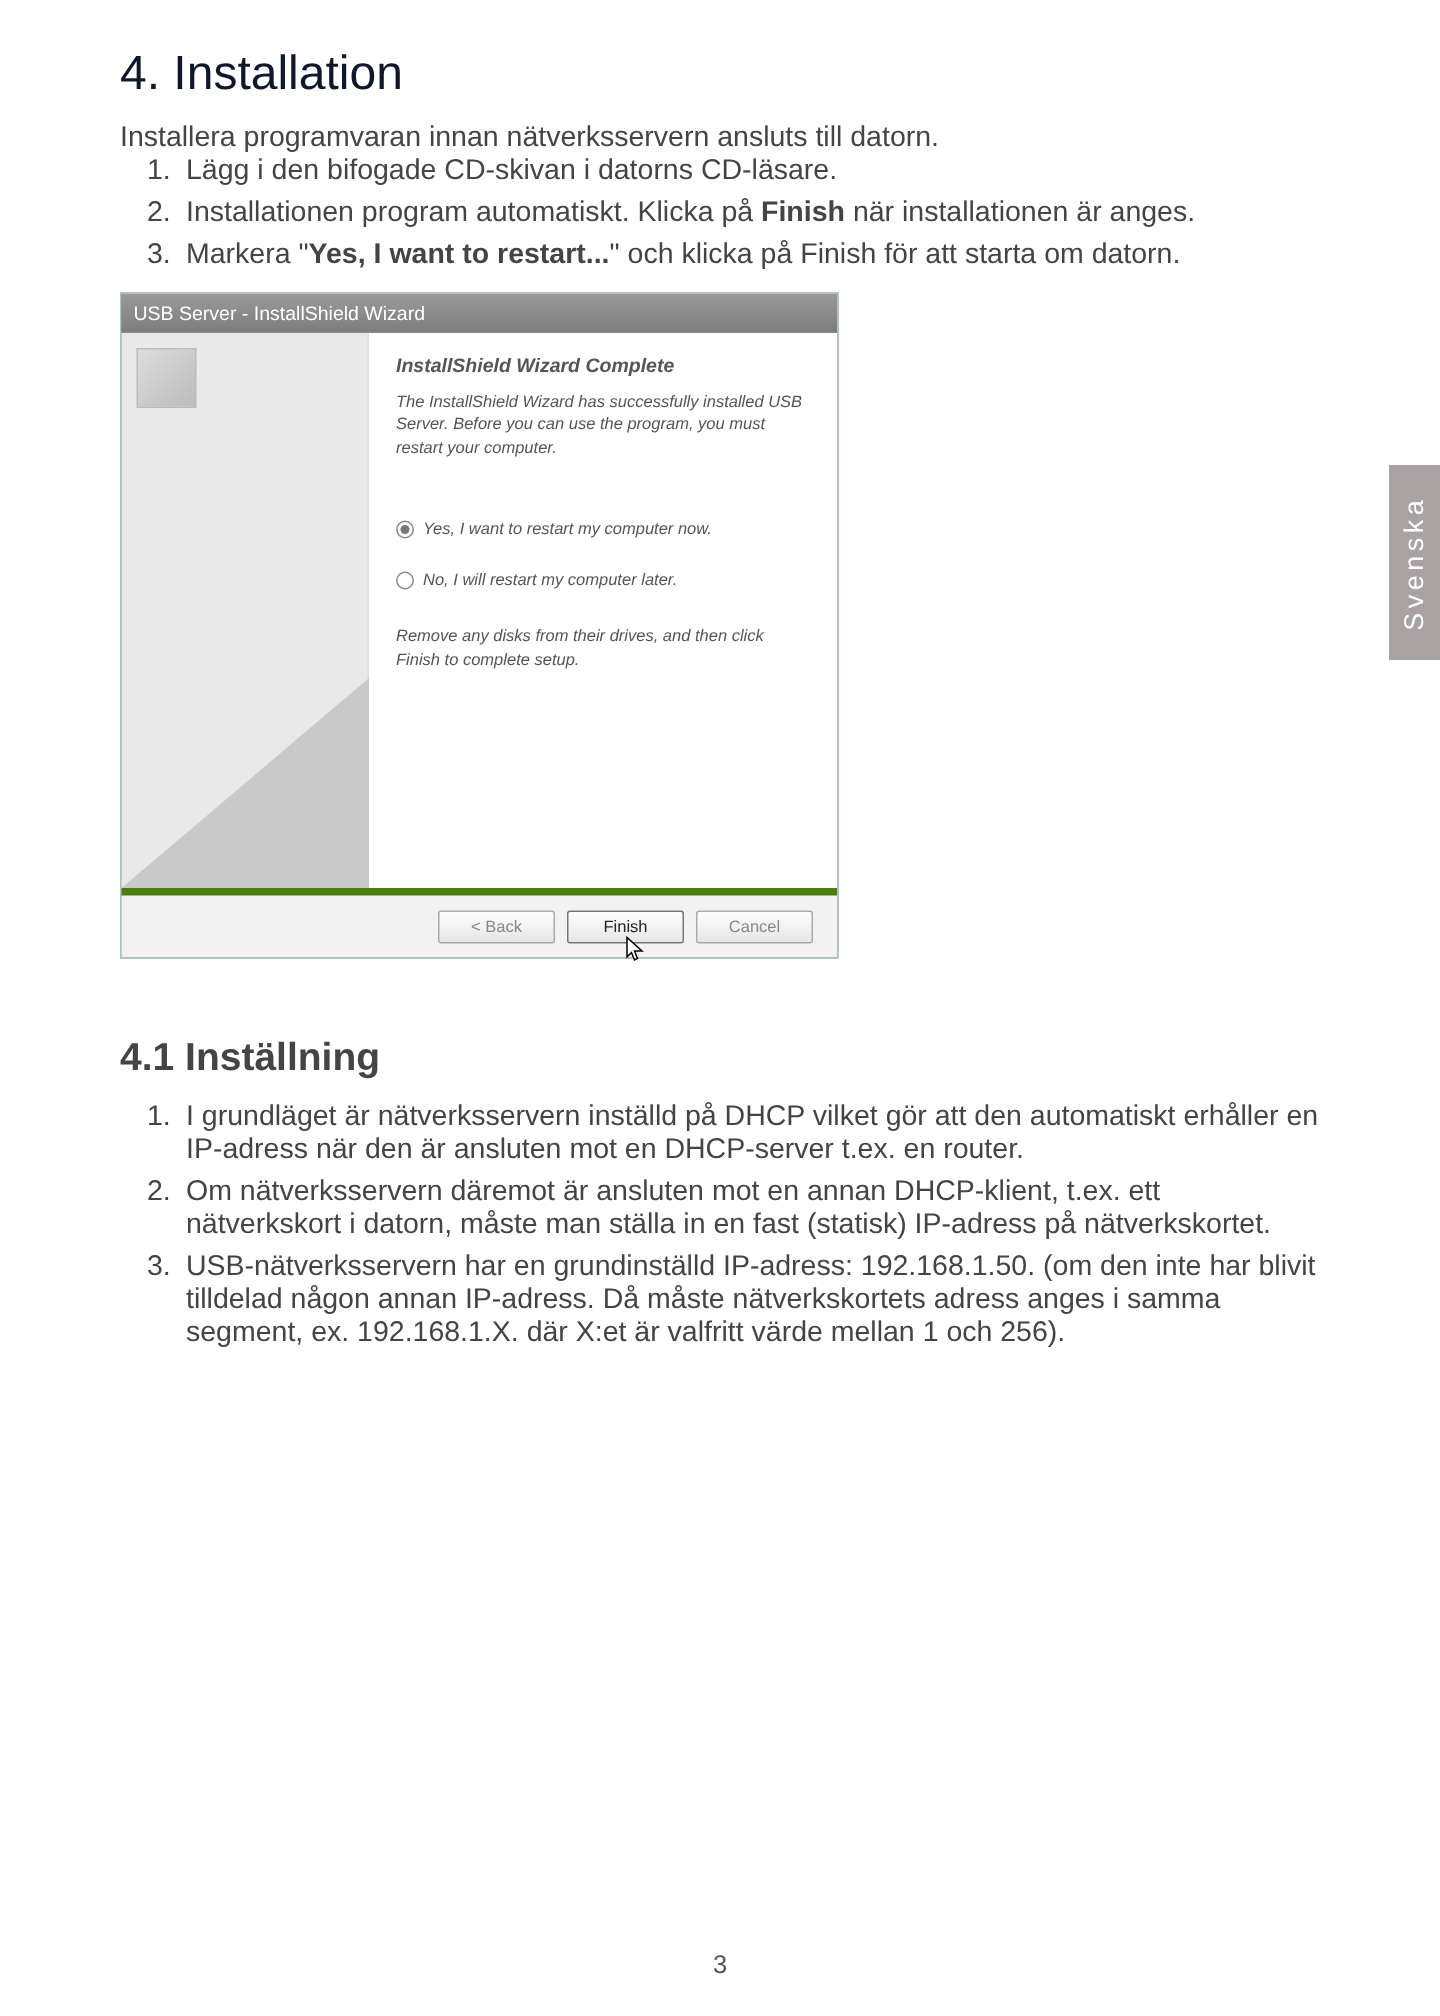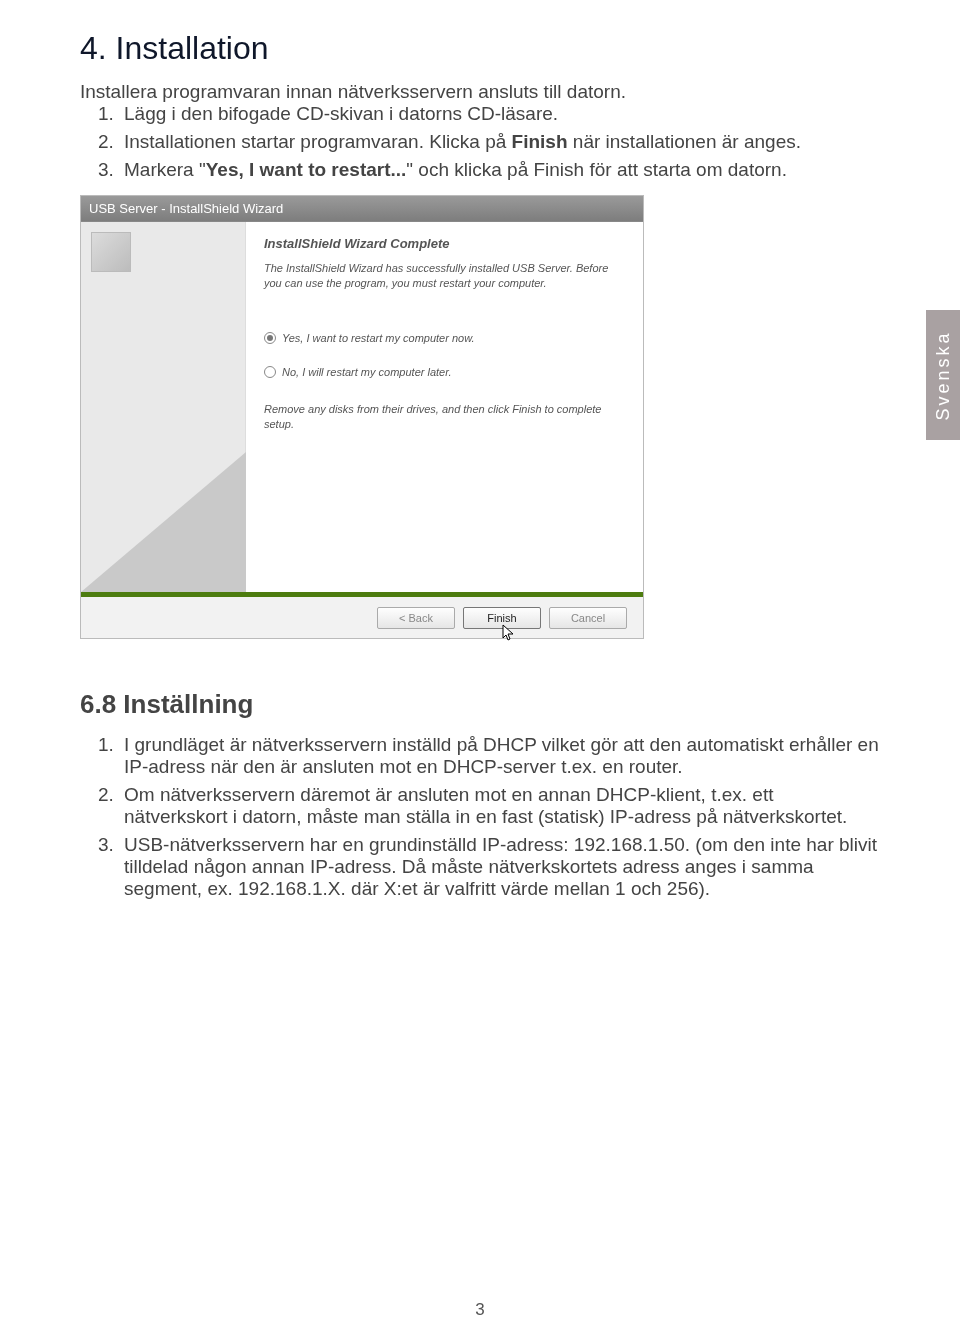--- a/index.html
+++ b/index.html
@@ -48,21 +48,21 @@
     align-items:center;
     justify-content:center;
   }
   .side-tab span {
     transform: rotate(-90deg);
     font-size: 18px;
     letter-spacing: 3px;
     white-space: nowrap;
   }
   .screenshot {
-    width: 564px;
+    width: 479px;
     margin-top: 10px;
     margin-bottom: 50px;
     font-family: Tahoma, Arial, sans-serif;
     font-size: 12px;
     color: #555;
     border: 1px solid #bbb;
     background:#14b8a6;
   }
   .titlebar {
     height: 26px;
@@ -166,21 +166,21 @@
 <p class="intro">Installera programvaran innan nätverksservern ansluts till datorn.</p>
 
 <div class="list">
   <div class="list-item">
     <span class="list-num">1.</span>
     <span class="list-text">Lägg i den bifogade CD-skivan i datorns CD-läsare.</span>
   </div>
   <div class="list-item">
     <span class="list-num">2.</span>
     <span class="list-text">
-      <span>Installationen startar programvaran. Klicka på </span><span class="bold">Finish</span><span> när installationen är anges.</span>
+      <span>Installationen program automatiskt. Klicka på </span><span class="bold">Finish</span><span> när installationen är anges.</span>
     </span>
   </div>
   <div class="list-item">
     <span class="list-num">3.</span>
     <span class="list-text">
       <span>Markera "</span><span class="bold">Yes, I want to restart...</span><span>" och klicka på Finish för att starta om datorn.</span>
     </span>
   </div>
 </div>
 
@@ -218,21 +218,21 @@
     <div class="btn active" style="position:relative;">
       <span>Finish</span>
       <svg class="cursor-svg" viewBox="0 0 14 18">
         <path d="M1 1 L1 14 L4 11 L6 16 L8 15 L6 10 L11 10 Z" fill="#fff" stroke="#000" stroke-width="1"></path>
       </svg>
     </div>
     <div class="btn">Cancel</div>
   </div>
 </div>
 
-<h2 class="heading2">6.8 Inställning</h2>
+<h2 class="heading2">4.1 Inställning</h2>
 
 <div class="list">
   <div class="list-item">
     <span class="list-num">1.</span>
     <span class="list-text">I grundläget är nätverksservern inställd på DHCP vilket gör att den automatiskt erhåller en IP-adress när den är ansluten mot en DHCP-server t.ex. en router.</span>
   </div>
   <div class="list-item">
     <span class="list-num">2.</span>
     <span class="list-text">Om nätverksservern däremot är ansluten mot en annan DHCP-klient, t.ex. ett nätverkskort i datorn, måste man ställa in en fast (statisk) IP-adress på nätverkskortet.</span>
   </div>

